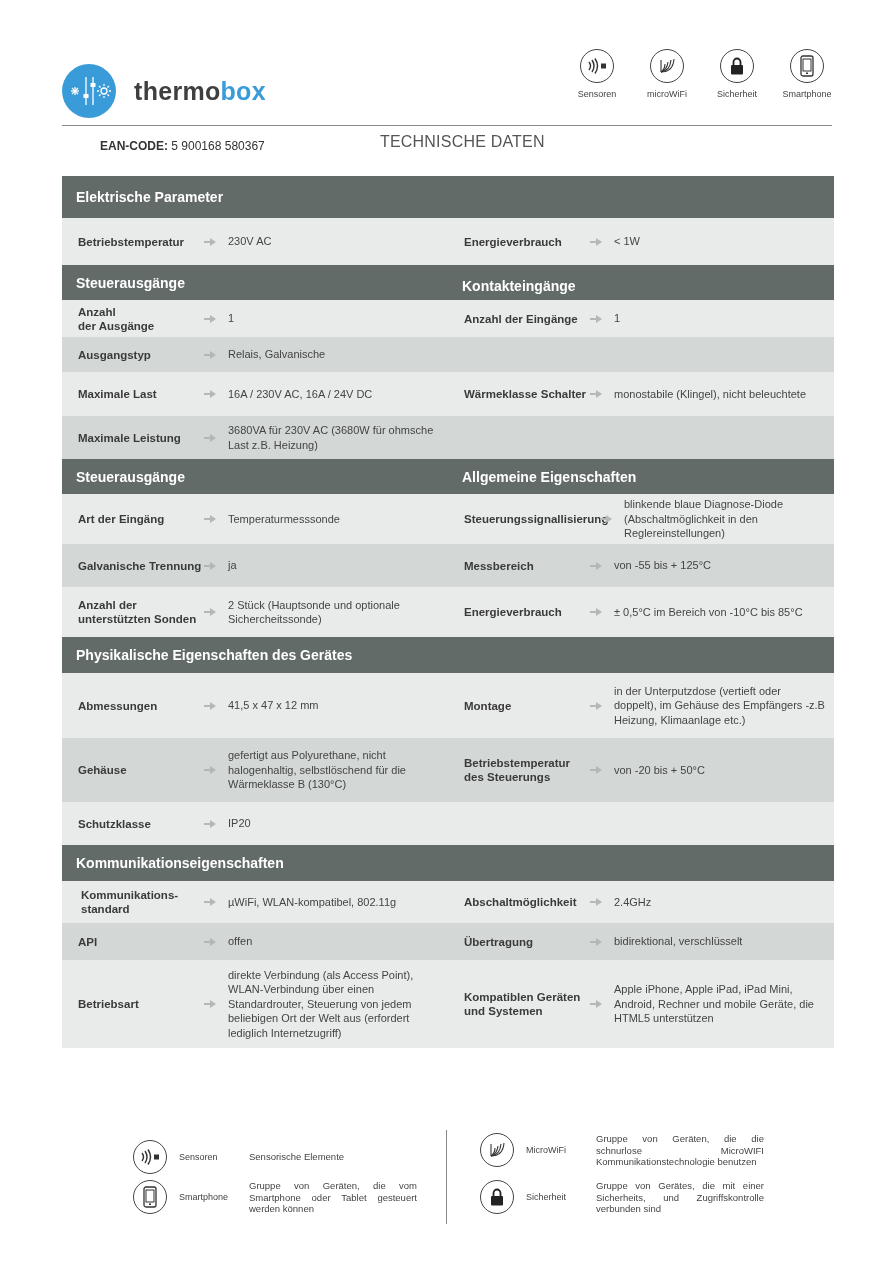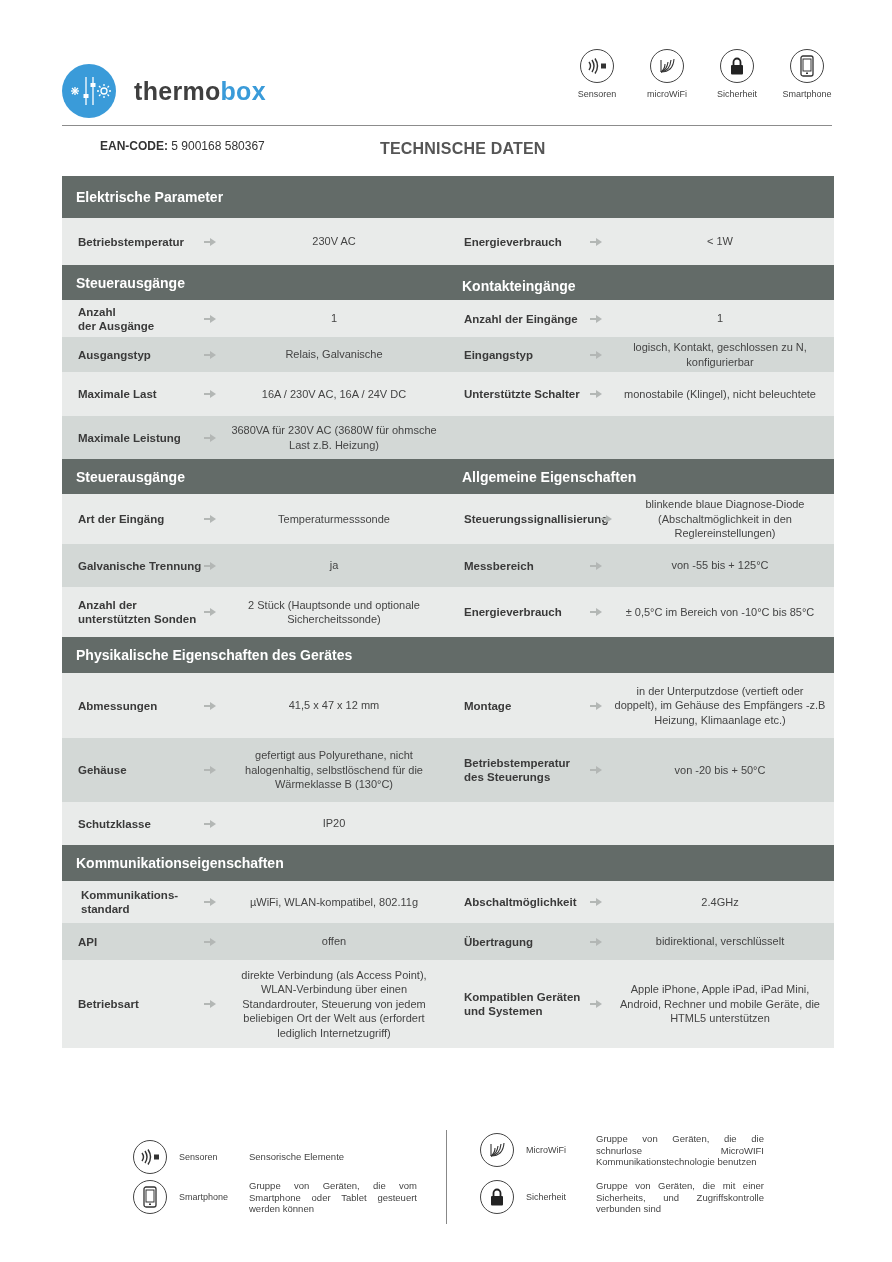--- a/index.html
+++ b/index.html
@@ -15,36 +15,36 @@
 
   .header-icons { position: absolute; left: 562px; top: 49px; display: flex; }
   .hicon { width: 70px; display: flex; flex-direction: column; align-items: center; }
   .hicon .ring { width: 34px; height: 34px; border: 1.3px solid #444; border-radius: 50%; display: flex; align-items: center; justify-content: center; }
   .hicon .lbl { font-size: 9px; color: #444; margin-top: 6px; white-space: nowrap; }
 
   .hr { position: absolute; left: 62px; top: 125px; width: 770px; height: 1px; background: #8c8c8c; }
 
   .ean { position: absolute; left: 63px; top: 139px; font-size: 12px; color: #333; padding-left: 37px; }
   .ean b { font-weight: 700; }
-  .doc-title { position: absolute; left: 380px; top: 140px; font-size: 16px; font-weight: 700; color: #555; letter-spacing: 0.2px; }
+  .doc-title { position: absolute; left: 380px; top: 133px; font-size: 16px; font-weight: 400; color: #555; letter-spacing: 0.2px; }
 
   
   .tbl { position: absolute; left: 62px; top: 176px; width: 772px; }
   .sec-head { background: #636b68; color: #ffffff; font-weight: 700; font-size: 14px; display: flex; align-items: center; }
   .sec-head .half { width: 386px; padding-left: 14px; }
   .sec-head .full { padding-left: 14px; }
   .row { display: flex; }
   .row.light { background: #e9ebea; }
   .row.dark { background: #d3d8d6; }
   .cell { width: 386px; display: flex; align-items: center; }
   .k { width: 140px; padding-left: 16px; font-weight: 700; font-size: 11.5px; color: #3a3a3a; line-height: 14px; }
   .arrow { width: 24px; height: 8px; position: relative; margin-left: 2px; }
   .arrow::before { content: ""; position: absolute; left: 0; top: 3px; width: 8px; height: 2px; background: #b3b7b5; }
   .arrow::after { content: ""; position: absolute; left: 6px; top: 0; width: 0; height: 0; border-top: 4px solid transparent; border-bottom: 4px solid transparent; border-left: 6px solid #b3b7b5; }
-  .v { flex: 1; text-align: center; font-size: 11px; color: #444; line-height: 14.5px; padding-right: 8px; }
+  .v { flex: 1; font-size: 11px; color: #444; line-height: 14.5px; padding-right: 8px; }
   .cell.wide .v { text-align: left; padding-left: 10px; }
 
   
   .legend { position: absolute; left: 130px; top: 1130px; width: 700px; height: 95px; }
   .legend .vline { position: absolute; left: 316px; top: 0; width: 1px; height: 94px; background: #888; }
   .lg-item { position: absolute; display: flex; align-items: center; }
   .lg-ring { width: 34px; height: 34px; border: 1.3px solid #444; border-radius: 50%; display: flex; align-items: center; justify-content: center; flex-shrink: 0; }
   .lg-name { font-size: 9px; color: #444; width: 70px; margin-left: 12px; }
   .lg-desc { font-size: 9.5px; color: #444; line-height: 11.5px; width: 168px; text-align: justify; }
 </style>
@@ -171,34 +171,29 @@
       <div class="arrow"></div>
       <div class="v">1</div>
     </div>
   </div>
   <div class="row dark" style="height:35px">
     <div class="cell">
       <div class="k">Ausgangstyp</div>
       <div class="arrow"></div>
       <div class="v">Relais, Galvanische</div>
     </div>
-    <div class="cell">
-      <div class="k">Eingangstyp</div>
-      <div class="arrow"></div>
-      <div class="v">logisch, Kontakt, geschlossen zu N, konfigurierbar</div>
-    </div>
   </div>
   <div class="row light" style="height:44px">
     <div class="cell">
       <div class="k">Maximale Last</div>
       <div class="arrow"></div>
       <div class="v">16A / 230V AC, 16A / 24V DC</div>
     </div>
     <div class="cell">
-      <div class="k">Unterstützte Schalter</div>
+      <div class="k">Wärmeklasse Schalter</div>
       <div class="arrow"></div>
       <div class="v">monostabile (Klingel), nicht beleuchtete</div>
     </div>
   </div>
   <div class="row dark" style="height:43px">
     <div class="cell">
       <div class="k">Maximale Leistung</div>
       <div class="arrow"></div>
       <div class="v">3680VA für 230V AC (3680W  für ohmsche Last z.B. Heizung)</div>
     </div>
@@ -369,15 +364,15 @@
     <div class="lg-desc">Gruppe von Geräten, die die schnurlose MicroWIFI Kommunikationstechnologie benutzen</div>
   </div>
   <div class="lg-item" style="left:350px; top:50px">
     <div class="lg-ring">
       <svg width="14" height="18" viewBox="0 0 14 18">
           <path d="M3.5 8 V5 a3.5 3.5 0 0 1 7 0 V8" fill="none" stroke="#222" stroke-width="1.8"></path>
           <rect x="1" y="8" width="12" height="9.5" rx="1" fill="#222"></rect>
         </svg>
     </div>
     <div class="lg-name">Sicherheit</div>
-    <div class="lg-desc">Gruppe von Geräten, die mit einer Sicherheits, und Zugriffskontrolle verbunden sind</div>
+    <div class="lg-desc">Gruppe von Gerätes, die mit einer Sicherheits, und Zugriffskontrolle verbunden sind</div>
   </div>
 </div>
 
 </body></html>

